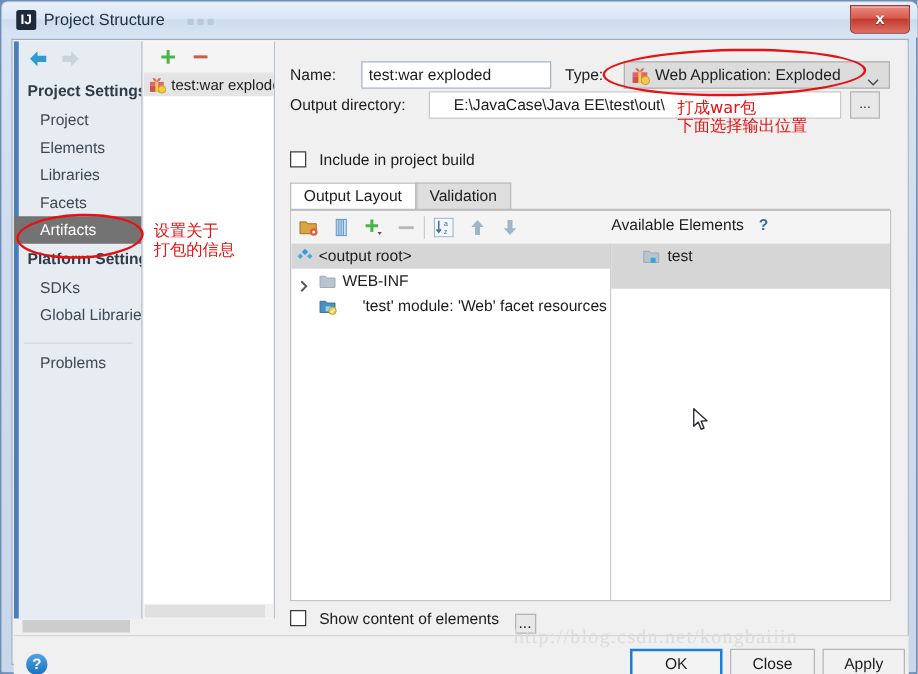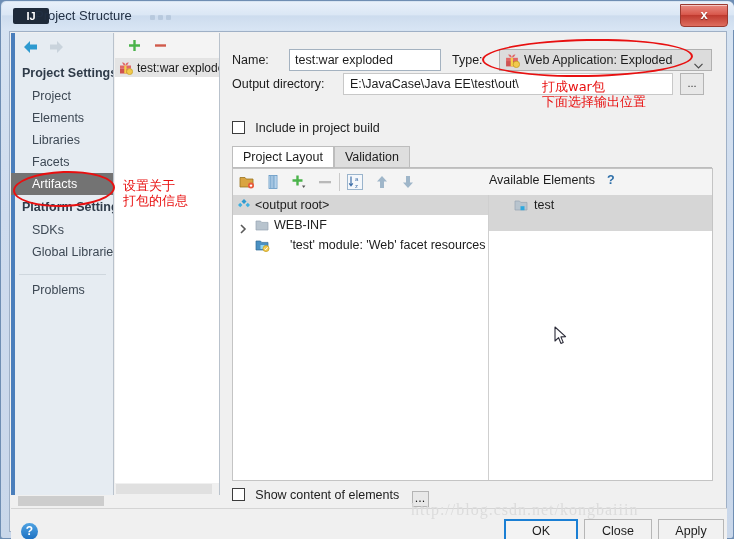--- a/index.html
+++ b/index.html
@@ -17,21 +17,21 @@
     border:1px solid #6f8eb3;
     border-radius:6px 6px 3px 3px;
   }
   
   .titlebar{
     position:absolute;left:1px;top:1px;width:732px;height:28px;
     background:linear-gradient(to bottom,#e8f0fa 0%,#dbe7f5 45%,#cddcee 50%,#d8e5f4 100%);
     border-radius:5px 5px 0 0;
   }
   .title-icon{
-    position:absolute;left:11px;top:6px;width:36px;height:16px;
+    position:absolute;left:11px;top:6px;width:16px;height:16px;
     background:#1e2a3a;border-radius:2px;
     color:#fff;font-size:11px;font-weight:bold;line-height:16px;text-align:center;
   }
   .title-text{
     position:absolute;left:33px;top:5px;height:18px;line-height:18px;
     font-size:13px;color:#223044;white-space:nowrap;
   }
   .title-ghost{
     position:absolute;left:148px;top:9px;width:60px;height:12px;
     opacity:.35;
@@ -114,21 +114,21 @@
     position:absolute;left:267px;top:0;width:213px;height:22px;box-sizing:border-box;
     background:#dcdcdc;border:1px solid #b0b0b0;cursor:pointer;
   }
   .combo-type .ct-icon{position:absolute;left:5px;top:3px;width:15px;height:15px;}
   .combo-type .ct-text{position:absolute;left:24px;top:3px;font-size:12.5px;color:#1c1c1c;white-space:nowrap;}
   .combo-type .ct-arrow{position:absolute;right:8px;top:8px;width:9px;height:6px;}
   .row-out{position:absolute;left:11px;top:40px;width:480px;height:24px;}
   .label-out{position:absolute;left:0;top:4px;}
   .input-out{
     position:absolute;left:111px;top:0;width:330px;height:22px;box-sizing:border-box;
-    background:#fff;border:1px solid #c8c8c8;padding:2px 6px;
+    background:#fff;border:1px solid #c8c8c8;padding:2px 19px;
     font-family:"Liberation Sans",sans-serif;font-size:12.5px;color:#1c1c1c;
   }
   .btn-browse{
     position:absolute;left:448px;top:0;width:24px;height:22px;box-sizing:border-box;
     background:#e8e8e8;border:1px solid #b4b4b4;
     font-size:11px;color:#333;text-align:center;line-height:18px;cursor:pointer;
   }
   .row-chk{position:absolute;left:11px;top:88px;height:18px;}
   .cbox{
     display:inline-block;width:13px;height:13px;box-sizing:border-box;
@@ -324,21 +324,21 @@
         <input class="input-out" type="text" value="E:\JavaCase\Java EE\test\out\" style="">
         <div class="btn-browse">...</div>
       </div>
 
       <div class="row-chk">
         <span class="cbox"></span>
         <span>Include in project build</span>
       </div>
 
       <div class="tabs">
-        <div class="tab active">Project Layout</div>
+        <div class="tab active">Output Layout</div>
         <div class="tab inactive">Validation</div>
       </div>
       <div class="tabline"></div>
 
       <div class="panel">
 
         <div class="panel-toolbar">
           <div class="ptb" style="left:6px">
             <svg width="16" height="16" viewBox="0 0 16 16">
               <path d="M1 3.5 h5 l1.3 1.5 h6.7 v8 h-13 z" fill="#d9a441" stroke="#9a7320" stroke-width=".8"></path>

